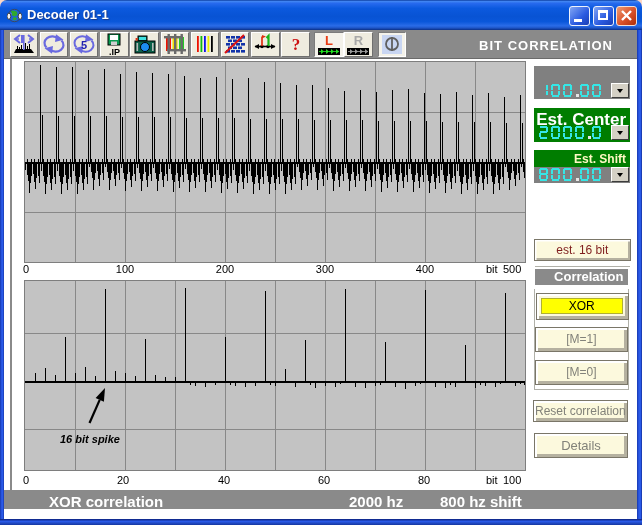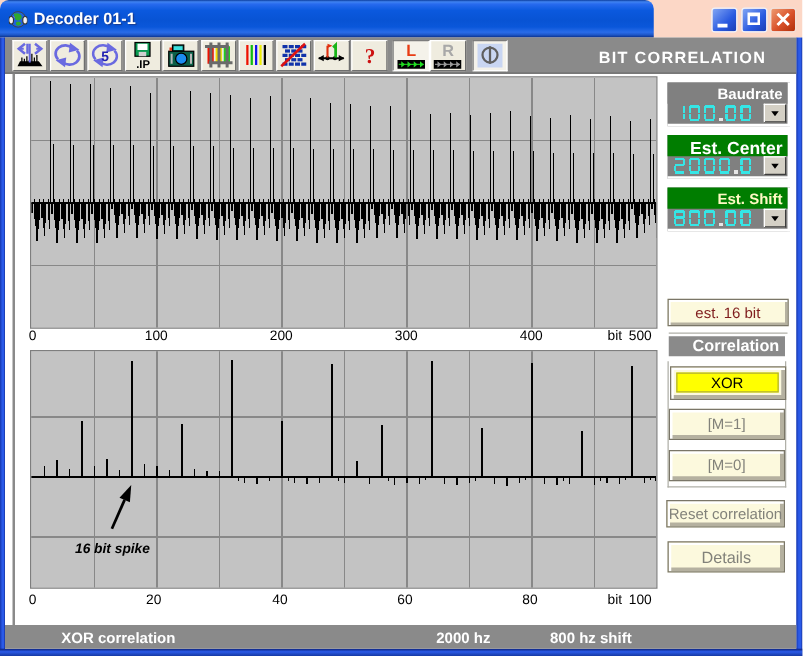--- a/index.html
+++ b/index.html
@@ -1,21 +1,21 @@
 <!DOCTYPE html>
 <html><head><meta charset="utf-8">
 <style>
 html,body{margin:0;padding:0;width:642px;height:525px;overflow:hidden}
 body{font-family:"Liberation Sans",sans-serif;position:relative;background:#fff}
 .lbl{position:absolute;font-size:11px;color:#000;font-family:"Liberation Sans"}
 </style></head>
 <body>
 
 <div style="position:absolute;left:0;top:0;width:642px;height:30px;background:#fcd7c6"></div>
-<div style="position:absolute;left:0;top:0;width:523px;height:30px;border-radius:7px 7px 0 0;
+<div style="position:absolute;left:0;top:0;width:642px;height:30px;border-radius:7px 7px 0 0;
  background:linear-gradient(#0c3e9e 0%,#3f83f2 5%,#276aee 11%,#0b59de 28%,#0853d4 55%,#0a57da 72%,#2a6ce8 86%,#1e56c8 93%,#0a2f86 100%)">
   <svg width="15" height="15" style="position:absolute;left:7px;top:8px" viewBox="0 0 15 15">
     <circle cx="7.5" cy="7.5" r="6.2" fill="#2060dd" stroke="#444" stroke-width="0.8"></circle>
     <path d="M4 3 Q7 1.8 9.5 3.6 Q11.5 6 9 8 Q6 9 4.8 7 Z" fill="#2fa82f"></path>
     <path d="M6 9.5 Q9 8.5 10 10.5 Q9 12.5 7 12.5 Q5 11.5 6 9.5 Z" fill="#2fa82f"></path>
     <path d="M3.2 4.5 L5 5.5 L4 7 Z" fill="#6a6af0"></path>
     <ellipse cx="1.9" cy="8.2" rx="1.9" ry="3" fill="#f2f2f2" stroke="#333" stroke-width="0.9"></ellipse>
     <ellipse cx="13.1" cy="8.2" rx="1.9" ry="3" fill="#f2f2f2" stroke="#333" stroke-width="0.9"></ellipse>
   </svg>
   <div style="position:absolute;left:27px;top:7px;color:#fff;font-weight:bold;font-size:13px;font-family:'Liberation Sans';text-shadow:1px 1px 1px #1a3a8a">Decoder 01-1</div>
@@ -208,21 +208,20 @@
     <div style="position:absolute;left:486px;top:474px">bit</div>
     <div style="position:absolute;left:503px;top:474px">100</div>
   </div>
 <svg width="40" height="45" viewBox="0 0 40 45" style="position:absolute;left:80px;top:385px">
     <path d="M9.5 38 L19.7 14.9" stroke="#000" stroke-width="2.2" fill="none"></path>
     <path d="M25 3 L23.9 16.7 L15.6 13.1 Z" fill="#000"></path>
   </svg>
 <div style="position:absolute;left:60px;top:433px;font-weight:bold;font-style:italic;font-size:11px;color:#000;font-family:'Liberation Sans'">16 bit spike</div>
 
 <div style="position:absolute;left:534px;top:66px;width:96px;height:33px;background:#808080;border-right:2px solid #fff;border-bottom:2px solid #fff;box-sizing:content-box">
-  <div style="position:absolute;top:0;left:0;right:0;height:17px;background:#808080;color:#fff;font-weight:bold;font-size:12px;text-align:right;padding:2px 4px 0 0;box-sizing:border-box;font-family:'Liberation Sans'">Baudrate</div>
   <svg width="70" height="15" viewBox="0 0 70 15" style="position:absolute;right:21px;bottom:1px" shape-rendering="crispEdges">
       <rect x="7" y="2" width="2" height="5" fill="#35e6e6"></rect>
       <rect x="7" y="8" width="2" height="4" fill="#35e6e6"></rect>
       <rect x="13" y="1" width="7" height="2" fill="#35e6e6"></rect>
       <rect x="19" y="2" width="2" height="5" fill="#35e6e6"></rect>
       <rect x="19" y="8" width="2" height="4" fill="#35e6e6"></rect>
       <rect x="13" y="12" width="7" height="2" fill="#35e6e6"></rect>
       <rect x="12" y="8" width="2" height="4" fill="#35e6e6"></rect>
       <rect x="12" y="2" width="2" height="5" fill="#35e6e6"></rect>
       <rect x="25" y="1" width="7" height="2" fill="#35e6e6"></rect>
@@ -243,21 +242,21 @@
       <rect x="60" y="8" width="2" height="4" fill="#35e6e6"></rect>
       <rect x="54" y="12" width="7" height="2" fill="#35e6e6"></rect>
       <rect x="53" y="8" width="2" height="4" fill="#35e6e6"></rect>
       <rect x="53" y="2" width="2" height="5" fill="#35e6e6"></rect>
     </svg>
   <div style="position:absolute;right:1px;bottom:1px;width:18px;height:15px;background:#d4d0c5;border:1px solid;border-color:#fff #3c3c3c #3c3c3c #fff;box-sizing:border-box">
     <div style="width:0;height:0;border:3.5px solid transparent;border-top:4.5px solid #000;margin:5px auto 0"></div>
   </div>
 </div>
 <div style="position:absolute;left:534px;top:108px;width:96px;height:33px;background:#808080;border-right:2px solid #fff;border-bottom:2px solid #fff;box-sizing:content-box">
-  <div style="position:absolute;top:0;left:0;right:0;height:17px;background:#007d00;color:#fff;font-weight:bold;font-size:14px;text-align:right;padding:2px 4px 0 0;box-sizing:border-box;font-family:'Liberation Sans'">Est. Center</div>
+  <div style="position:absolute;top:0;left:0;right:0;height:34px;background:#007d00;color:#fff;font-weight:bold;font-size:17px;text-align:right;padding:2px 4px 0 0;box-sizing:border-box;font-family:'Liberation Sans'">Est. Center</div>
   <svg width="70" height="15" viewBox="0 0 70 15" style="position:absolute;right:21px;bottom:1px" shape-rendering="crispEdges">
       <rect x="1" y="1" width="7" height="2" fill="#35e6e6"></rect>
       <rect x="7" y="2" width="2" height="5" fill="#35e6e6"></rect>
       <rect x="1" y="6" width="7" height="2" fill="#35e6e6"></rect>
       <rect x="0" y="8" width="2" height="4" fill="#35e6e6"></rect>
       <rect x="1" y="12" width="7" height="2" fill="#35e6e6"></rect>
       <rect x="13" y="1" width="7" height="2" fill="#35e6e6"></rect>
       <rect x="19" y="2" width="2" height="5" fill="#35e6e6"></rect>
       <rect x="19" y="8" width="2" height="4" fill="#35e6e6"></rect>
       <rect x="13" y="12" width="7" height="2" fill="#35e6e6"></rect>
@@ -341,16 +340,16 @@
   </div>
 <div style="position:absolute;left:535px;top:360.1px;width:92.7px;height:24.7px;background:#fcf9dd;border:1px solid #7a7668;box-sizing:border-box;box-shadow:inset 2.0px 2.0px 0 #ffffff,inset -3.0px -3.0px 0 #b5b1a0">
     <div style="position:absolute;left:0;top:0;right:0;bottom:0;display:flex;align-items:center;justify-content:center;color:#82827a;font-size:12px;font-family:'Liberation Sans'">[M=0]</div>
   </div>
 <div style="position:absolute;left:533px;top:399.5px;width:94.7px;height:22.5px;background:#fcf9dd;border:1px solid #7a7668;box-sizing:border-box;box-shadow:inset 2.0px 2.0px 0 #ffffff,inset -3.0px -3.0px 0 #b5b1a0">
     <div style="position:absolute;left:0;top:0;right:0;bottom:0;display:flex;align-items:center;justify-content:center;color:#82827a;font-size:12px;font-family:'Liberation Sans'">Reset correlation</div>
   </div>
 <div style="position:absolute;left:534px;top:433px;width:94px;height:25px;background:#fcf9dd;border:1px solid #7a7668;box-sizing:border-box;box-shadow:inset 2.0px 2.0px 0 #ffffff,inset -3.0px -3.0px 0 #b5b1a0">
     <div style="position:absolute;left:0;top:0;right:0;bottom:0;display:flex;align-items:center;justify-content:center;color:#82827a;font-size:13px;font-family:'Liberation Sans'">Details</div>
   </div>
-<div style="position:absolute;left:4px;top:500px;width:633px;height:19px;background:#8a8a8a;color:#fff;font-weight:bold;font-size:12px;font-family:'Liberation Sans'">
+<div style="position:absolute;left:4px;top:490px;width:633px;height:19px;background:#8a8a8a;color:#fff;font-weight:bold;font-size:15px;font-family:'Liberation Sans'">
     <span style="position:absolute;left:45px;top:3px">XOR correlation</span>
     <span style="position:absolute;left:345px;top:3px">2000 hz</span>
     <span style="position:absolute;left:436px;top:3px">800 hz shift</span>
   </div>
 </body></html>

